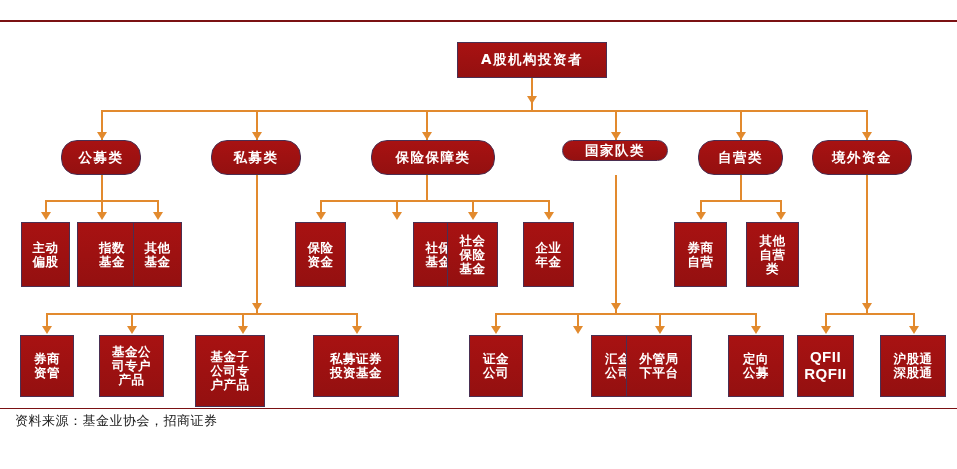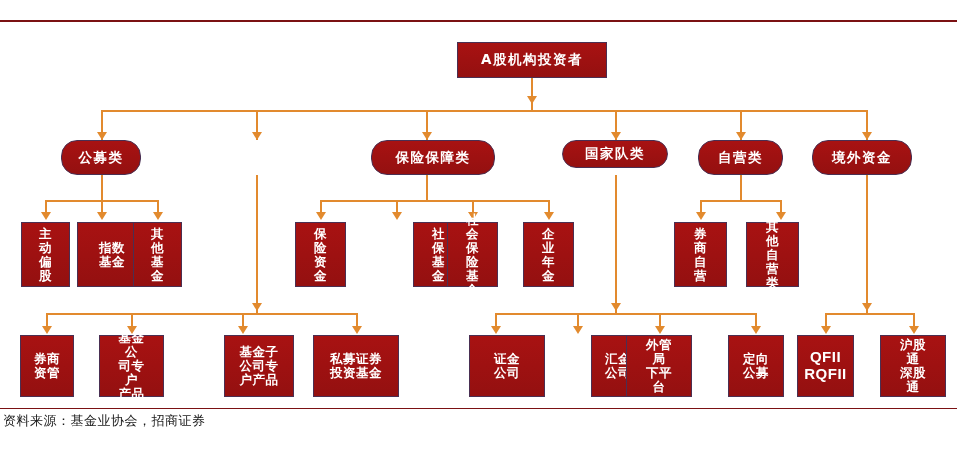--- a/index.html
+++ b/index.html
@@ -13,21 +13,21 @@
   #root{position:relative;width:957px;height:469px;}
 
   .rule{
     position:absolute;left:0;width:957px;height:2px;
     background:#7B1113;
   }
   .rule.top{top:20px;}
   .rule.bottom{top:408px;height:1px;background:#7B1113;}
 
   .source{
-    position:absolute;left:3px;top:412px;
+    position:absolute;left:15px;top:412px;
     font-size:13px;color:#1a1a1a;
     letter-spacing:0.5px;
     white-space:nowrap;
   }
 
   
   .node{
     position:absolute;
     box-sizing:border-box;
     background:#9E1010;
@@ -35,21 +35,21 @@
     border:1px solid #4a2f52;
     color:#ffffff;
     display:flex;
     align-items:center;
     justify-content:center;
     text-align:center;
     font-weight:bold;
     line-height:1.12;
     letter-spacing:1px;
     font-size:13px;
-    padding:13px;
+    padding:6px;
     white-space:pre-line;
   }
   .node.root{font-size:13.5px;letter-spacing:1.5px;}
   .node.lvl2{font-size:13.5px;letter-spacing:1.5px;border-radius:16px;}
   .node.small{font-size:12.5px;letter-spacing:0.5px;}
   .node.latin{font-family:"Liberation Sans",sans-serif;font-size:15px;letter-spacing:0.5px;}
 
   
   .vline{position:absolute;width:2px;background:#E28A2E;}
   .hline{position:absolute;height:2px;background:#E28A2E;}
@@ -86,20 +86,21 @@
   <div class="vline" style="left:615px;top:110px;height:30px;"></div>
   <div class="arrow" style="left:611px;top:132px;"></div>
 
   <div class="vline" style="left:740px;top:110px;height:30px;"></div>
   <div class="arrow" style="left:736px;top:132px;"></div>
 
   <div class="vline" style="left:866px;top:110px;height:30px;"></div>
   <div class="arrow" style="left:862px;top:132px;"></div>
 
   <div class="node lvl2" style="left:61px;top:140px;width:80px;height:35px;">公募类</div>
+  <div class="node lvl2" style="left:211px;top:140px;width:90px;height:35px;">私募类</div>
   <div class="node lvl2" style="left:371px;top:140px;width:124px;height:35px;">保险保障类</div>
   <div class="node lvl2" style="left:562px;top:140px;width:106px;height:21px;">国家队类</div>
   <div class="node lvl2" style="left:698px;top:140px;width:85px;height:35px;">自营类</div>
   <div class="node lvl2" style="left:812px;top:140px;width:100px;height:35px;">境外资金</div>
 
   <div class="vline" style="left:101px;top:175px;height:26px;"></div>
   <div class="hline" style="left:45px;top:200px;width:113px;"></div>
   <div class="vline" style="left:45px;top:200px;height:18px;"></div>
   <div class="arrow" style="left:41px;top:212px;"></div>
   <div class="vline" style="left:101px;top:200px;height:18px;"></div>
@@ -158,39 +159,39 @@
   <div class="vline" style="left:242px;top:313px;height:18px;"></div>
   <div class="arrow" style="left:238px;top:326px;"></div>
   <div class="vline" style="left:356px;top:313px;height:18px;"></div>
   <div class="arrow" style="left:352px;top:326px;"></div>
 
   <div class="node small" style="left:20px;top:335px;width:54px;height:62px;">券商
 资管</div>
   <div class="node small" style="left:99px;top:335px;width:65px;height:62px;">基金公
 司专户
 产品</div>
-  <div class="node small" style="left:224px;top:335px;width:70px;height:62px;">基金子
+  <div class="node small" style="left:195px;top:335px;width:70px;height:72px;">基金子
 公司专
 户产品</div>
   <div class="node small" style="left:313px;top:335px;width:86px;height:62px;">私募证券
 投资基金</div>
 
   <div class="vline" style="left:615px;top:175px;height:138px;"></div>
   <div class="arrow" style="left:611px;top:303px;"></div>
   <div class="hline" style="left:495px;top:313px;width:260px;"></div>
   <div class="vline" style="left:495px;top:313px;height:18px;"></div>
   <div class="arrow" style="left:491px;top:326px;"></div>
   <div class="vline" style="left:577px;top:313px;height:18px;"></div>
   <div class="arrow" style="left:573px;top:326px;"></div>
   <div class="vline" style="left:659px;top:313px;height:18px;"></div>
   <div class="arrow" style="left:655px;top:326px;"></div>
   <div class="vline" style="left:755px;top:313px;height:18px;"></div>
   <div class="arrow" style="left:751px;top:326px;"></div>
 
-  <div class="node small" style="left:469px;top:335px;width:76px;height:62px;">证金
+  <div class="node small" style="left:469px;top:335px;width:54px;height:62px;">证金
 公司</div>
   <div class="node small" style="left:551px;top:335px;width:54px;height:62px;margin-left:40px;">汇金
 公司</div>
   <div class="node small" style="left:626px;top:335px;width:66px;height:62px;">外管局
 下平台</div>
   <div class="node small" style="left:728px;top:335px;width:56px;height:62px;">定向
 公募</div>
 
   <div class="vline" style="left:866px;top:175px;height:138px;"></div>
   <div class="arrow" style="left:862px;top:303px;"></div>

